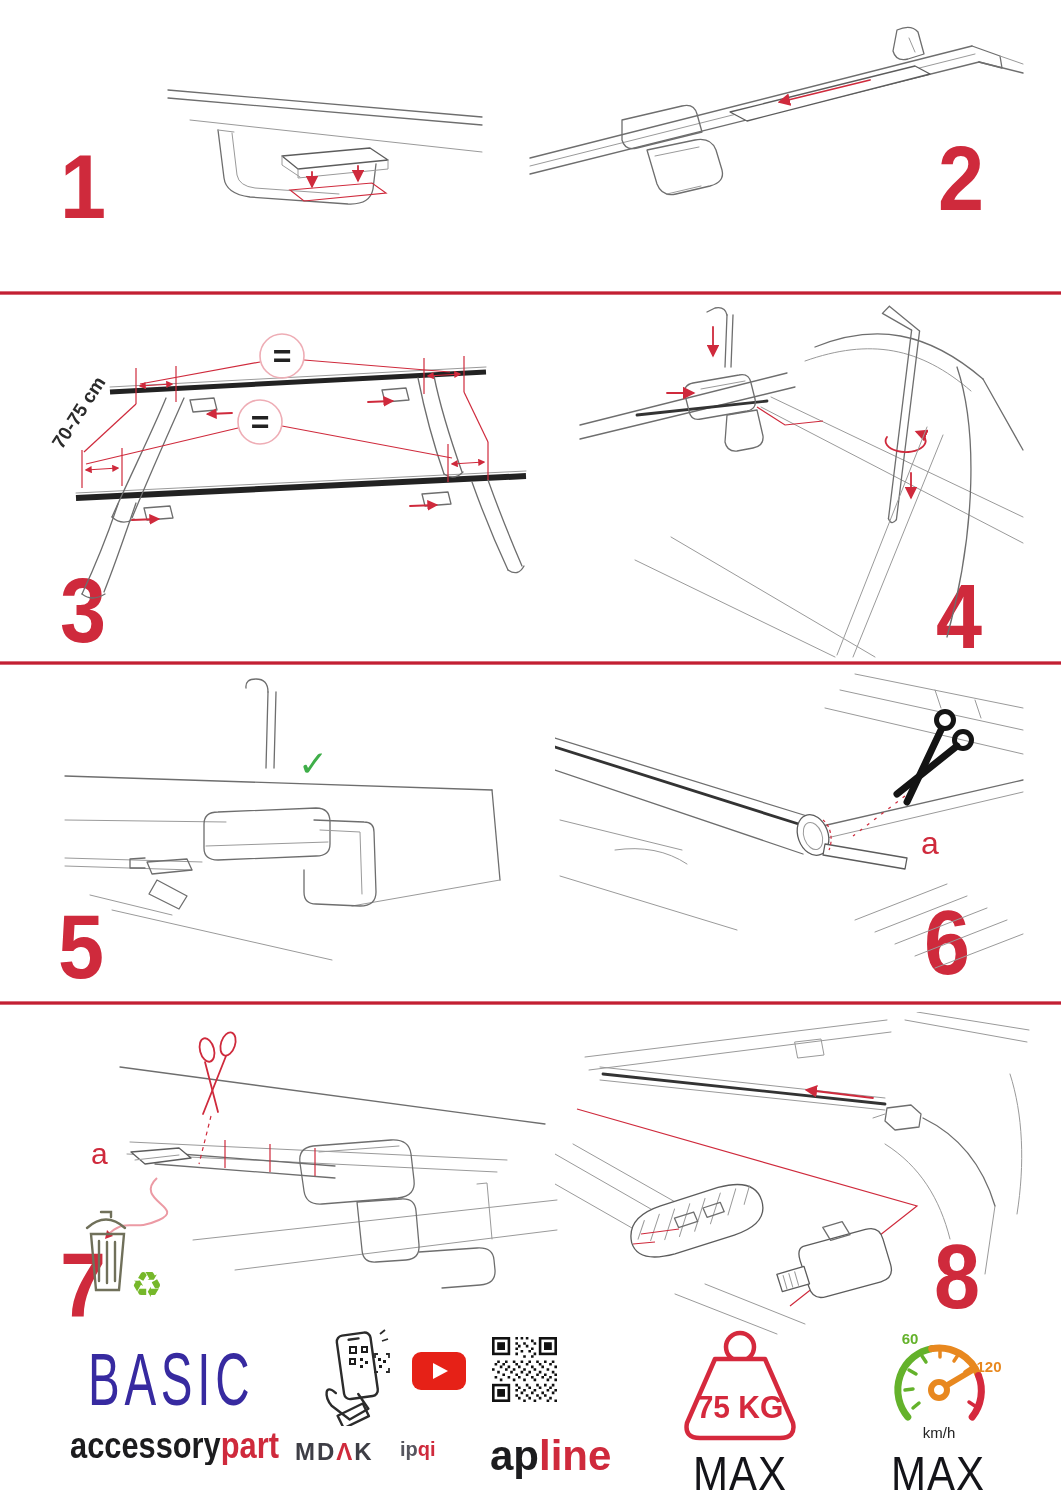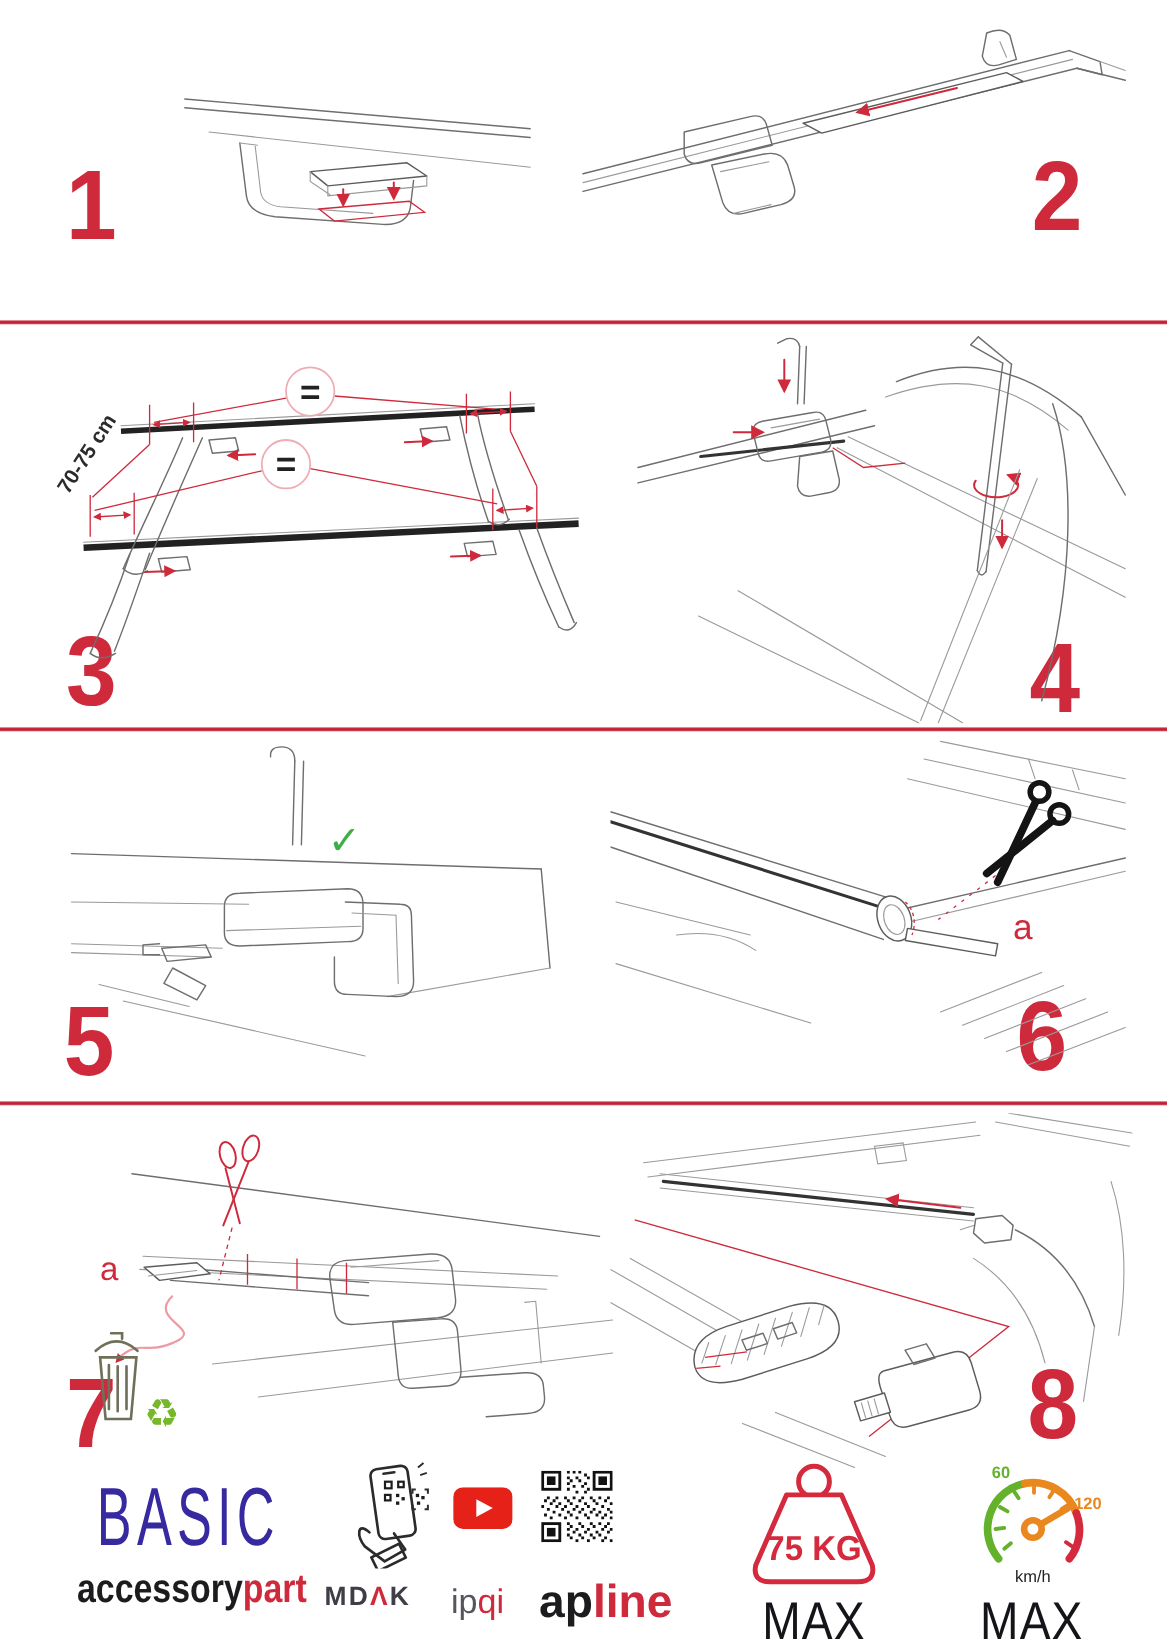--- a/index.html
+++ b/index.html
@@ -23,21 +23,21 @@
   .svgtxt{font-family:"Liberation Sans","DejaVu Sans",sans-serif}
   
   .logo-basic{position:absolute;left:88px;top:1336px;font-size:50px;font-weight:400;
               letter-spacing:5px;color:#372aa0;transform:scale(.95,1.5);transform-origin:left top}
   .logo-sub{position:absolute;left:70px;top:1424px;font-size:35px;font-weight:700;
             transform:scale(.88,1.05);transform-origin:left top;color:#1c1c1e;white-space:nowrap}
   .logo-sub .r{color:#cf2a3c}
   .logo-mdak{position:absolute;left:295px;top:1438px;font-size:24px;font-weight:700;
              letter-spacing:2px;color:#3e3e46}
   .logo-mdak .r{color:#cf2a3c}
-  .logo-ipqi{position:absolute;left:410px;top:1438px;font-size:31px;font-weight:400;color:#55555e}
+  .logo-ipqi{position:absolute;left:400px;top:1438px;font-size:20px;font-weight:700;color:#55555e}
   .logo-ipqi .r{color:#cf2a3c}
   .logo-apline{position:absolute;left:490px;top:1432px;font-size:42px;font-weight:700;color:#1c1c1e}
   .logo-apline .r{color:#cf2a3c}
   .max-label{position:absolute;font-size:42px;font-weight:400;color:#141419;text-align:center;
              letter-spacing:1px;transform:scaleY(1.15);transform-origin:center top}
 </style>
 </head>
 <body>
 
 <div class="page">

